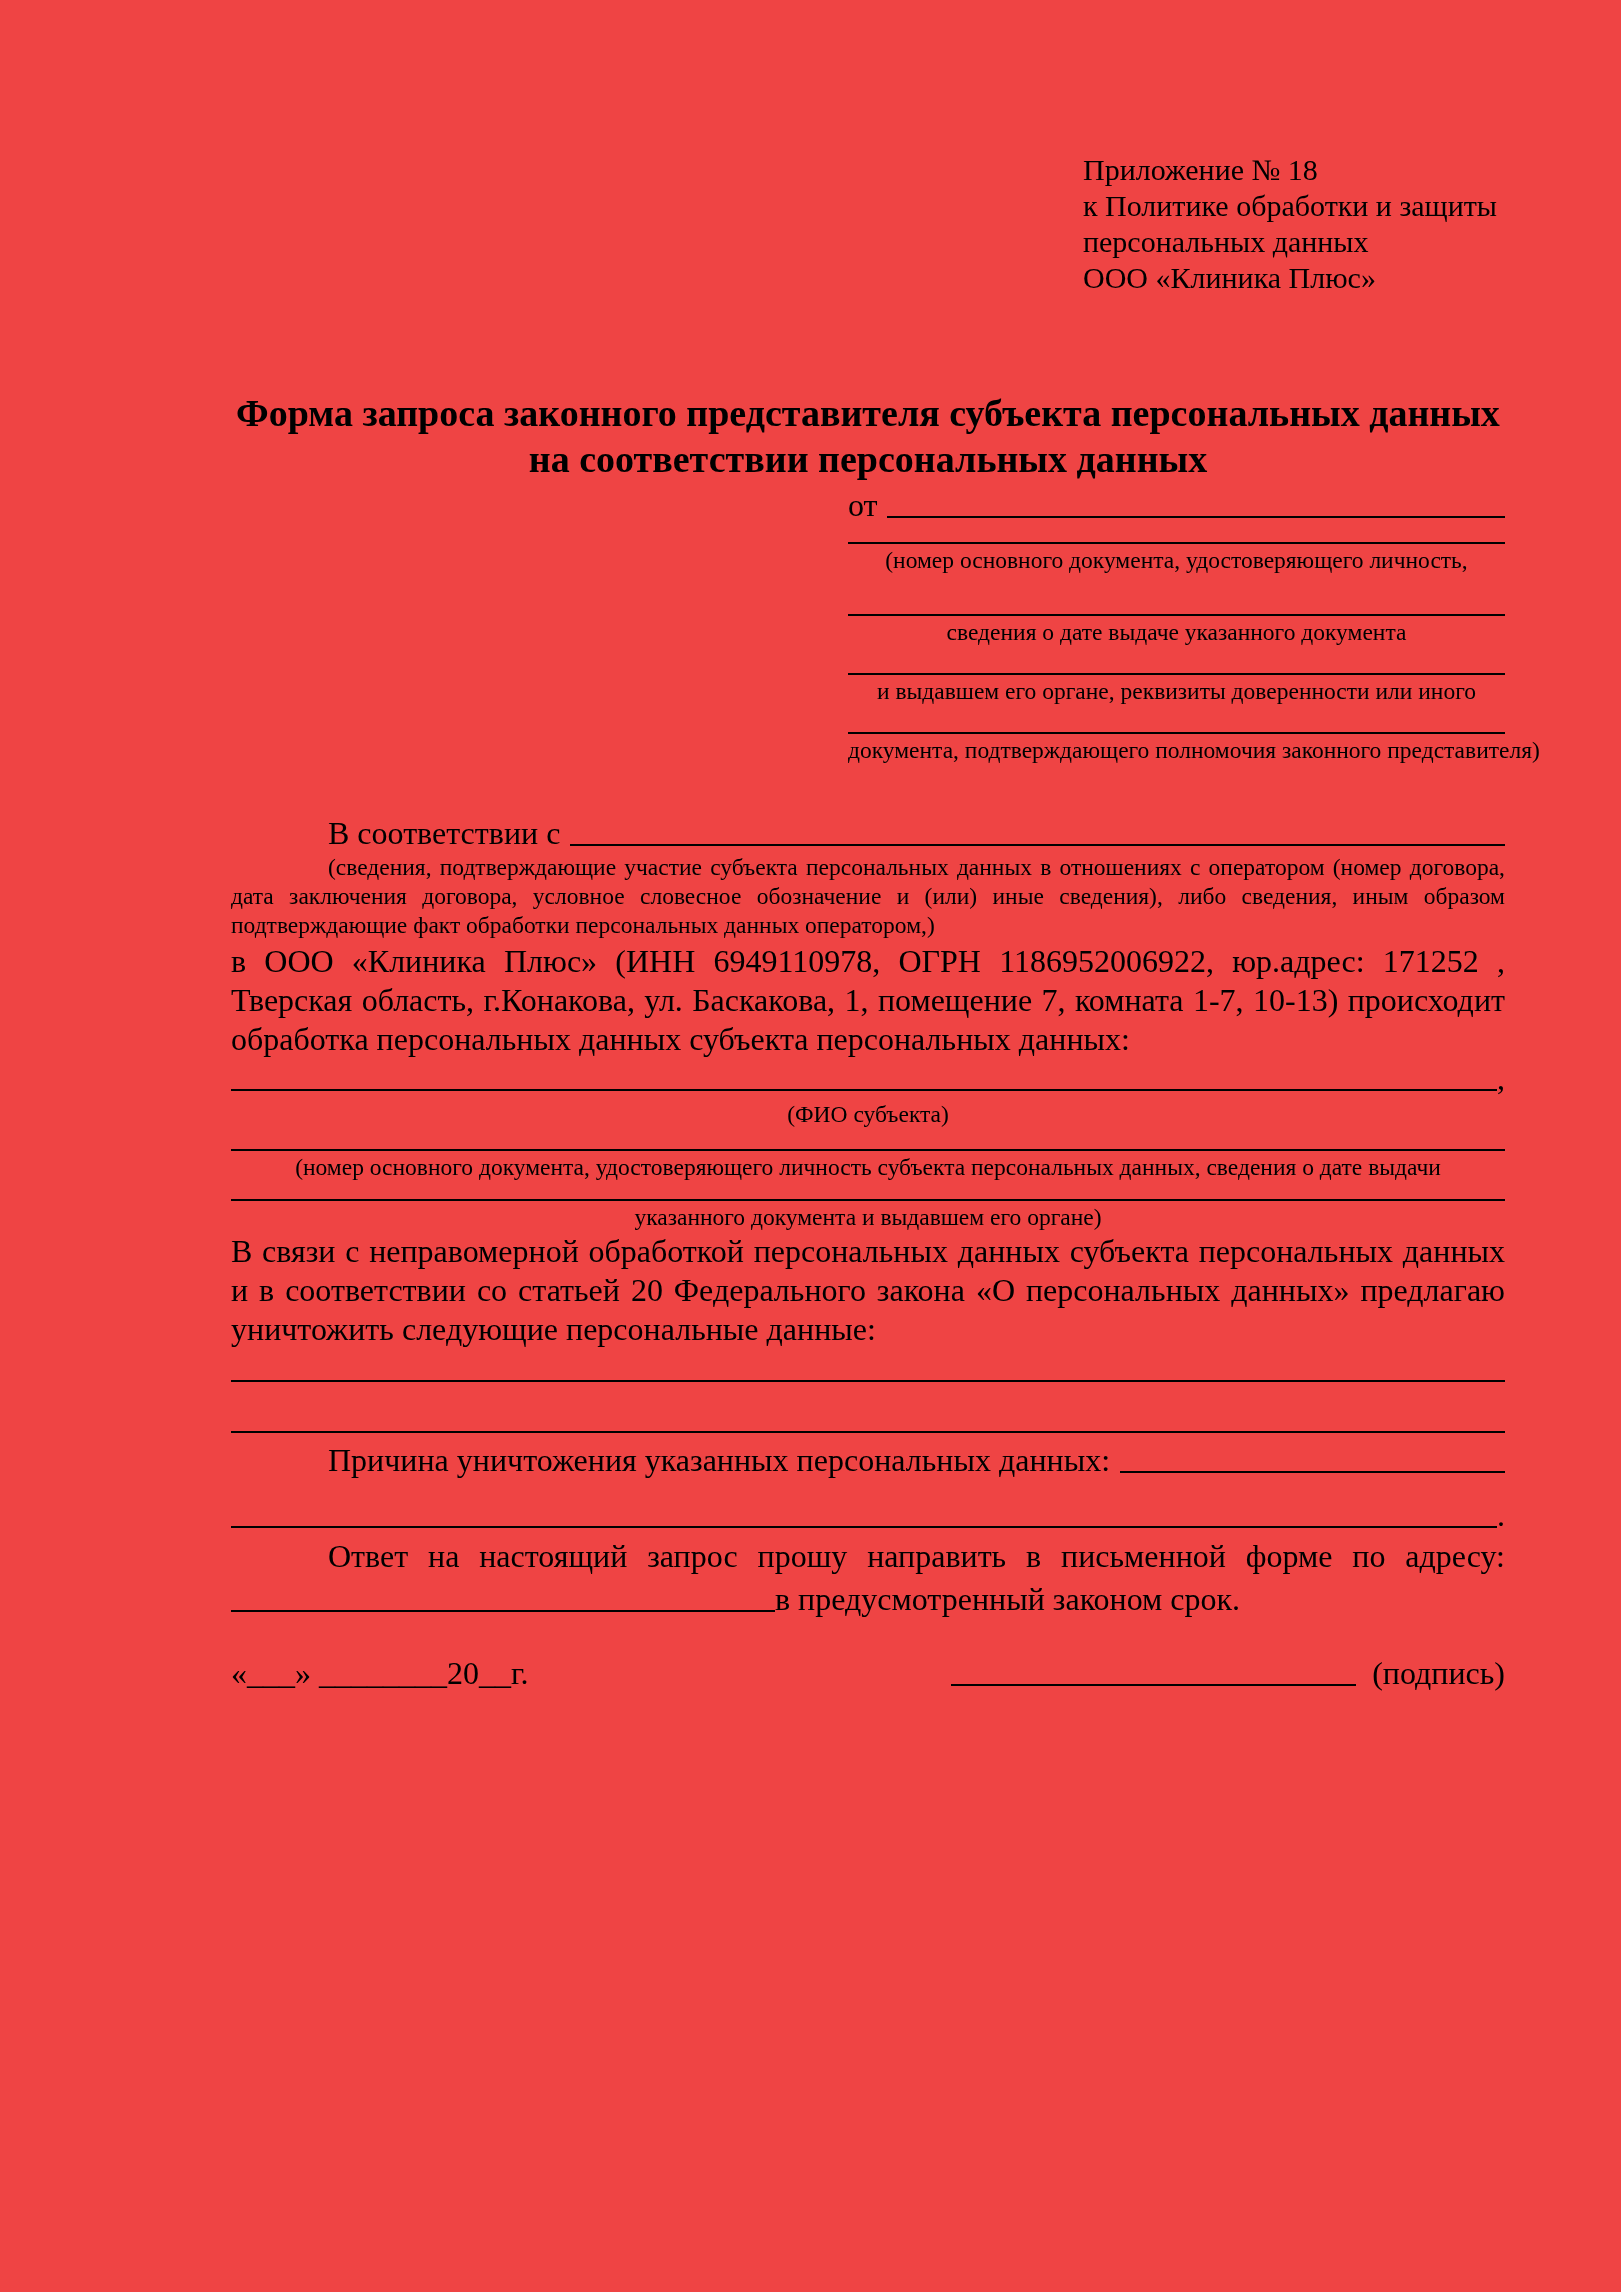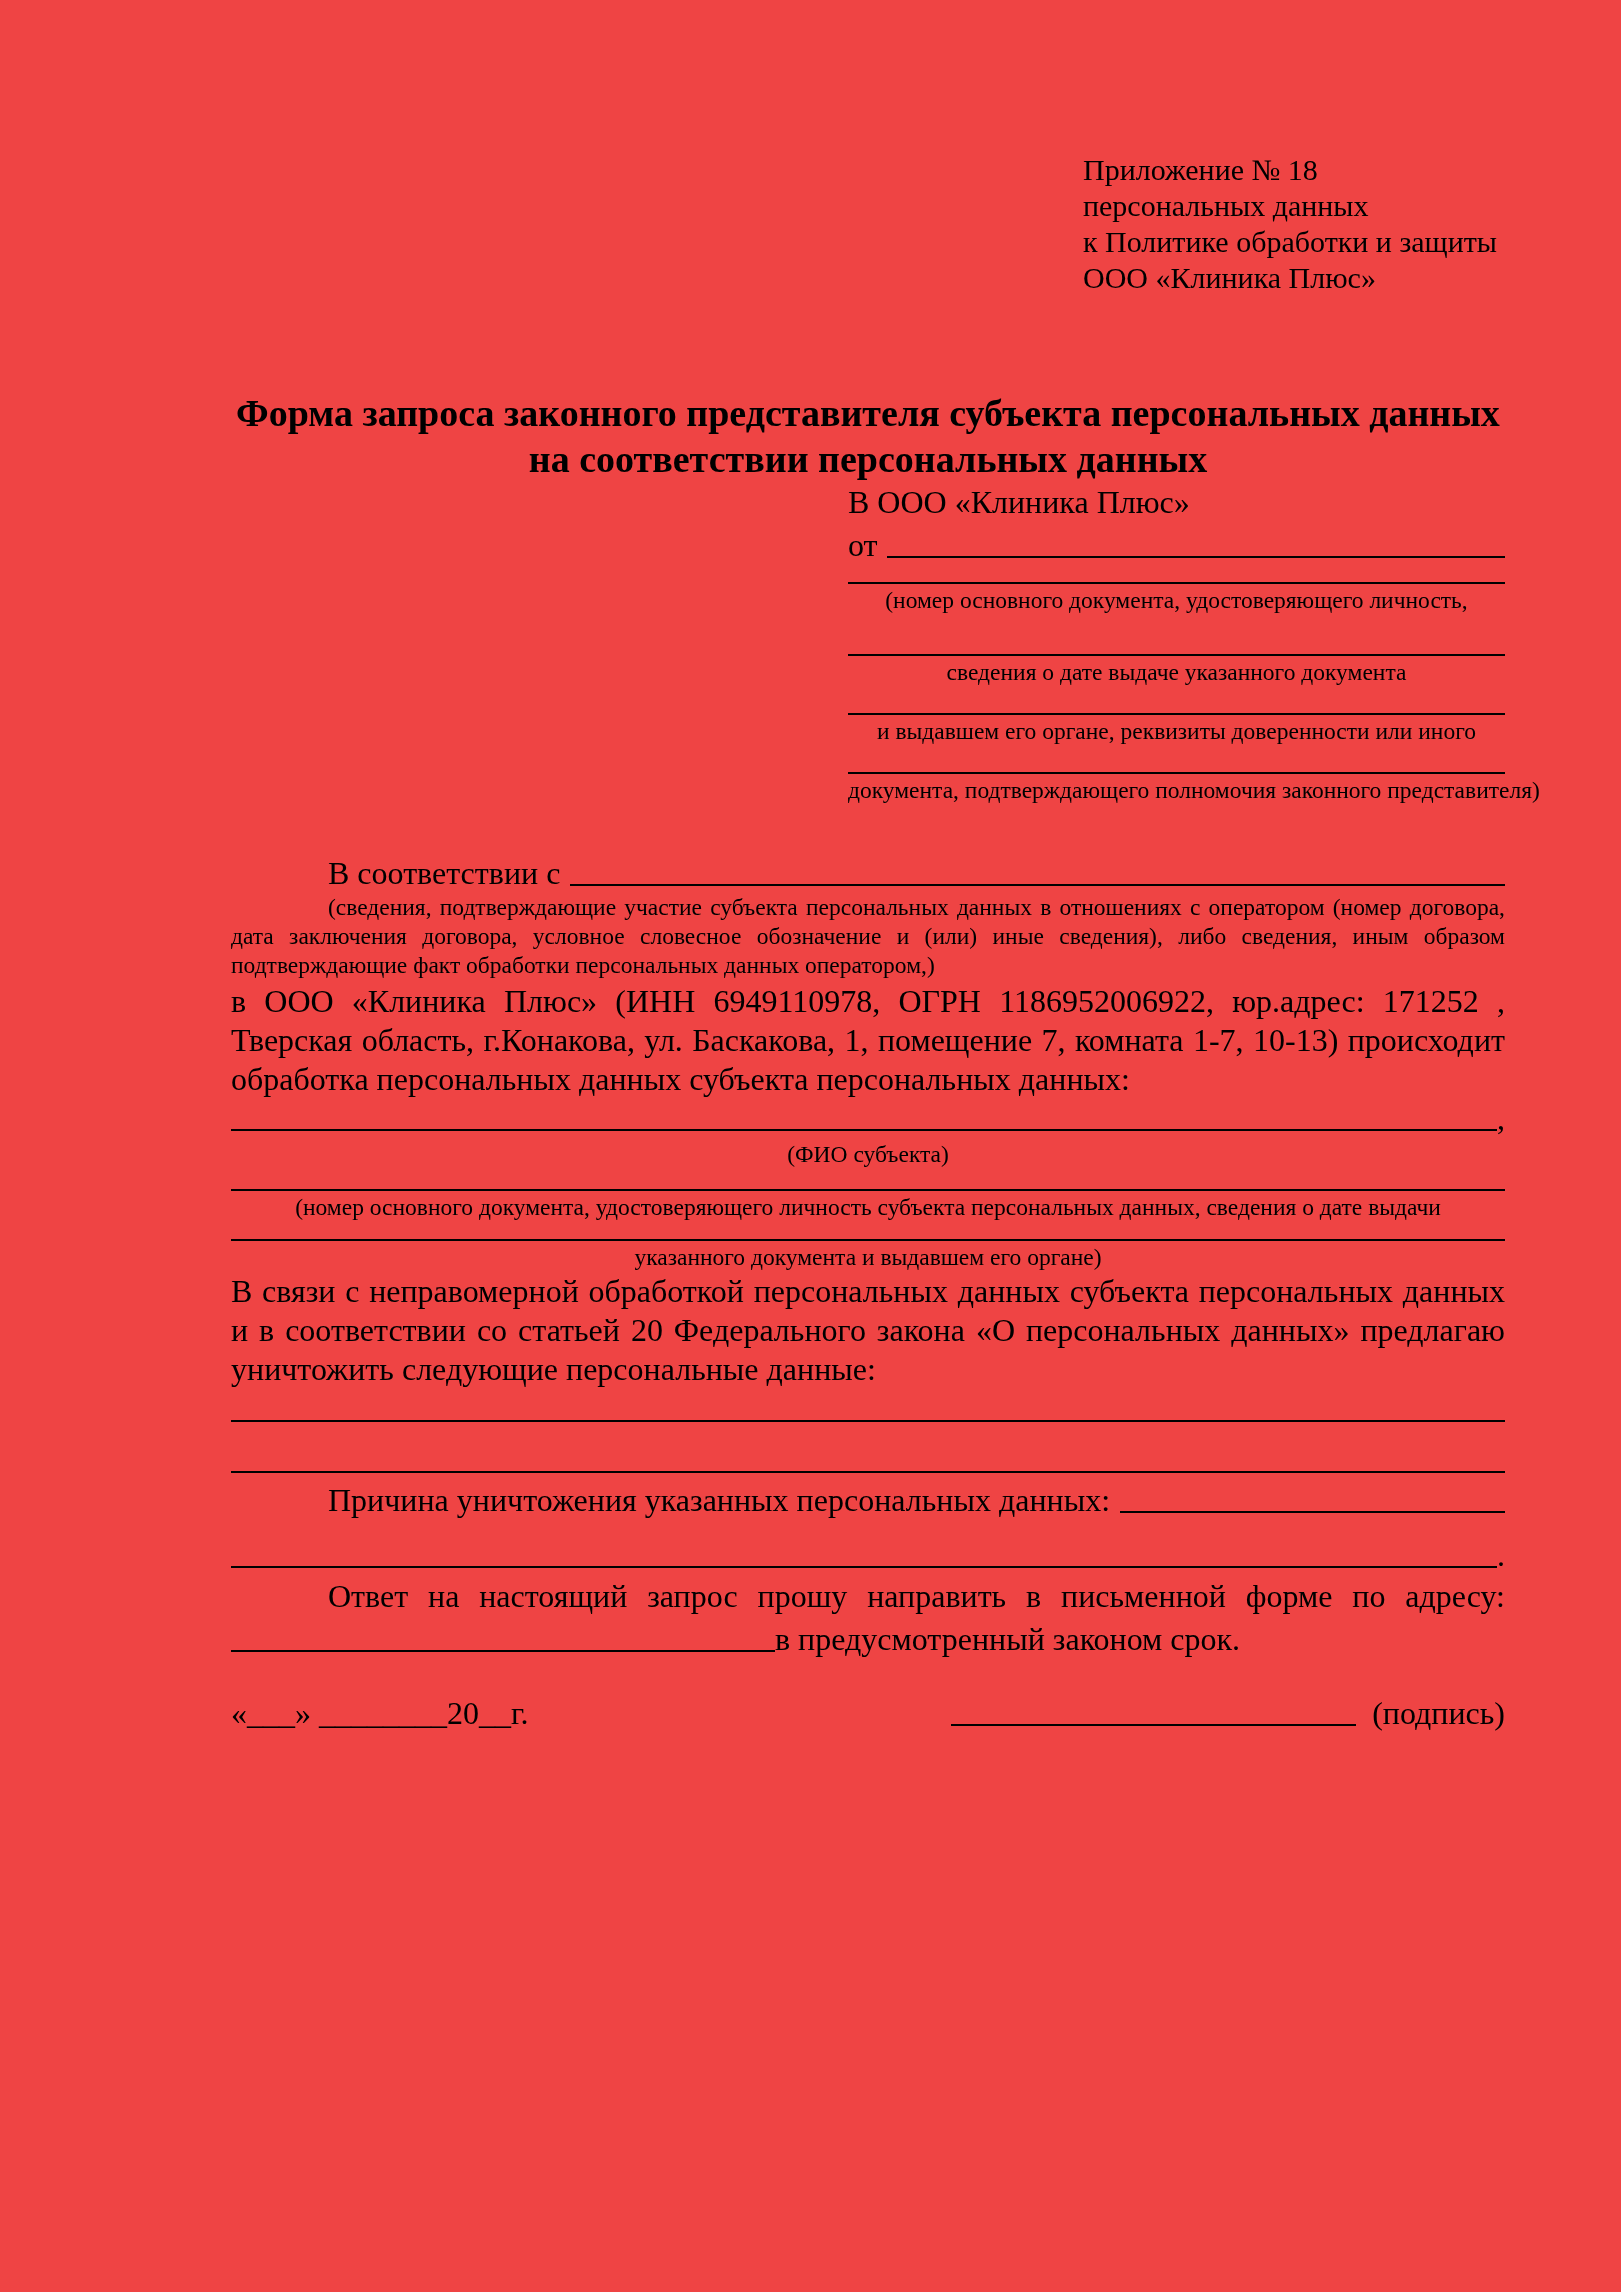--- a/index.html
+++ b/index.html
@@ -42,32 +42,31 @@
   .sig { display:flex; align-items:flex-end;gap:16px; }
   .sigline { width:405px; height:0; border-bottom:2.9px solid #000; margin-bottom:6.9px; }
 </style>
 </head>
 <body>
 
 <div class="page">
 
   <div class="appendix">
     <div>Приложение № 18</div>
+    <div>к Политике обработки и защиты</div>
     <div>персональных данных</div>
-    <div>к Политике обработки и защиты</div>
     <div>ООО «Клиника Плюс»</div>
   </div>
 
   <div class="title">
     <div>Форма запроса законного представителя субъекта персональных данных</div>
     <div>на соответствии персональных данных</div>
   </div>
 
   <div class="addressee">
-    <div class="addr-to">В ООО «Клиника Плюс»</div>
     <div class="row row-tall">
       <span class="lbl">от</span>
       <span class="fill"></span>
     </div>
 
     <div class="fline mt18"></div>
     <div class="fcap">(номер основного документа, удостоверяющего личность,</div>
 
     <div class="fline mt40"></div>
     <div class="fcap">сведения о дате выдаче указанного документа</div>

